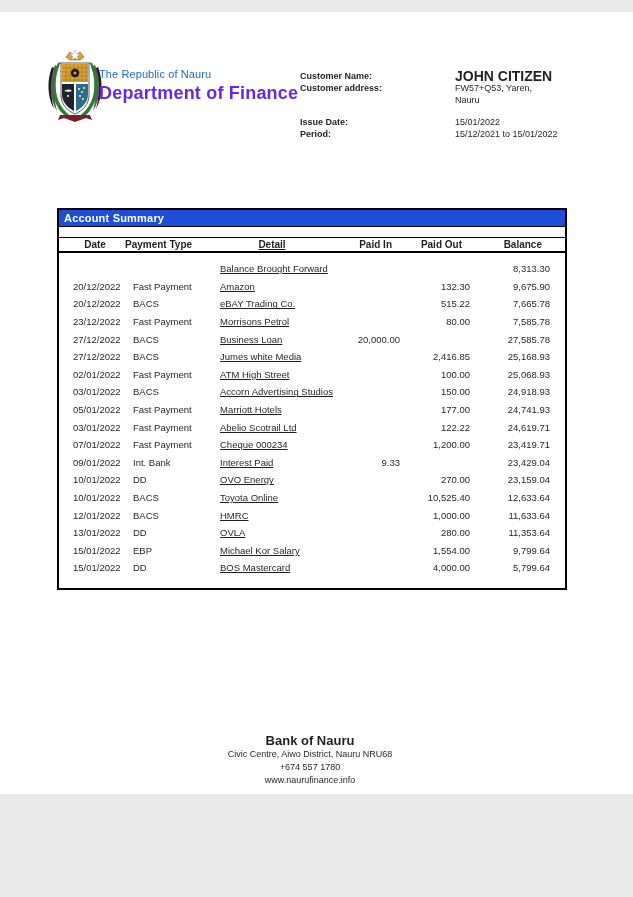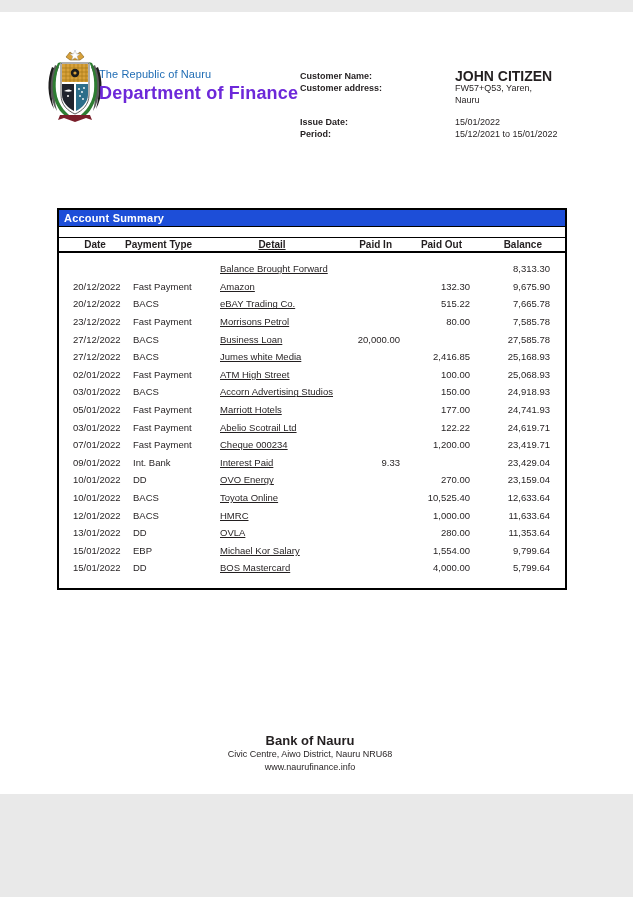--- a/index.html
+++ b/index.html
@@ -315,18 +315,19 @@
       <div class="c-paidin"></div>
       <div class="c-paidout">4,000.00</div>
       <div class="c-balance">5,799.64</div>
     </div>
   </div>
   </div>
 
   <div class="footer">
     <div class="bank-name">Bank of Nauru</div>
     <div class="f-line">Civic Centre, Aiwo District,  Nauru NRU68</div>
+    <div class="f-line">+674 557 1780</div>
     <div class="f-line">www.naurufinance.info</div>
   </div>
 
   <div class="watermark">alaweermarket.com</div>
 
 </div>
 
 </body></html>

